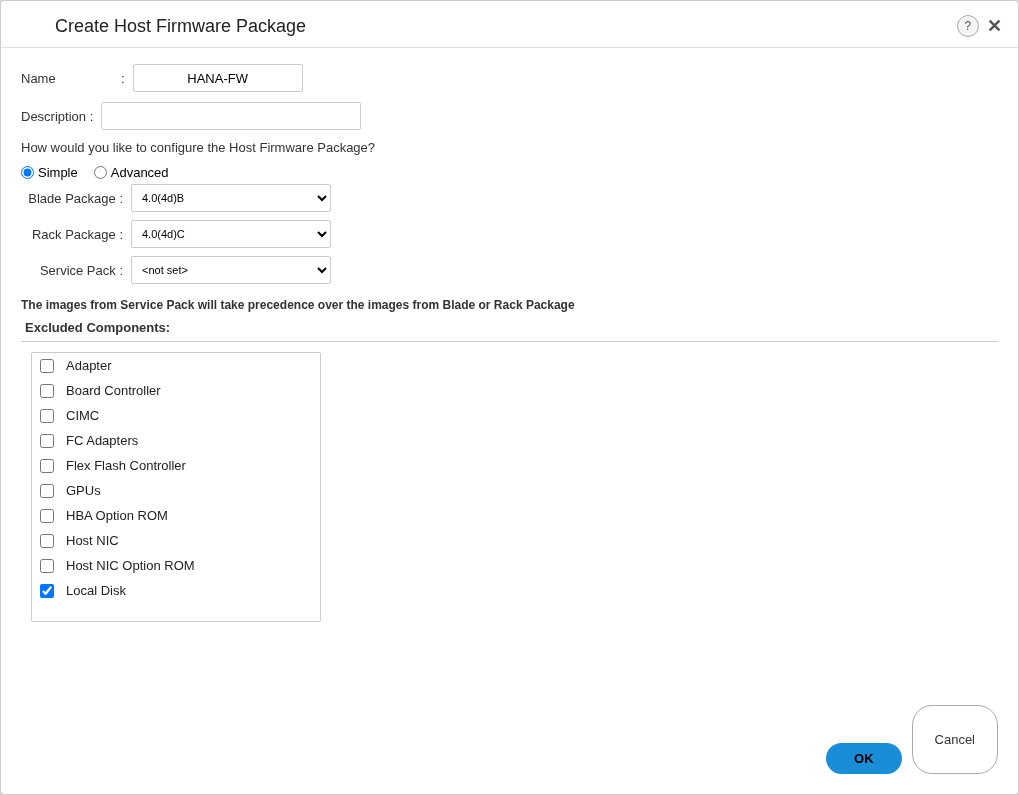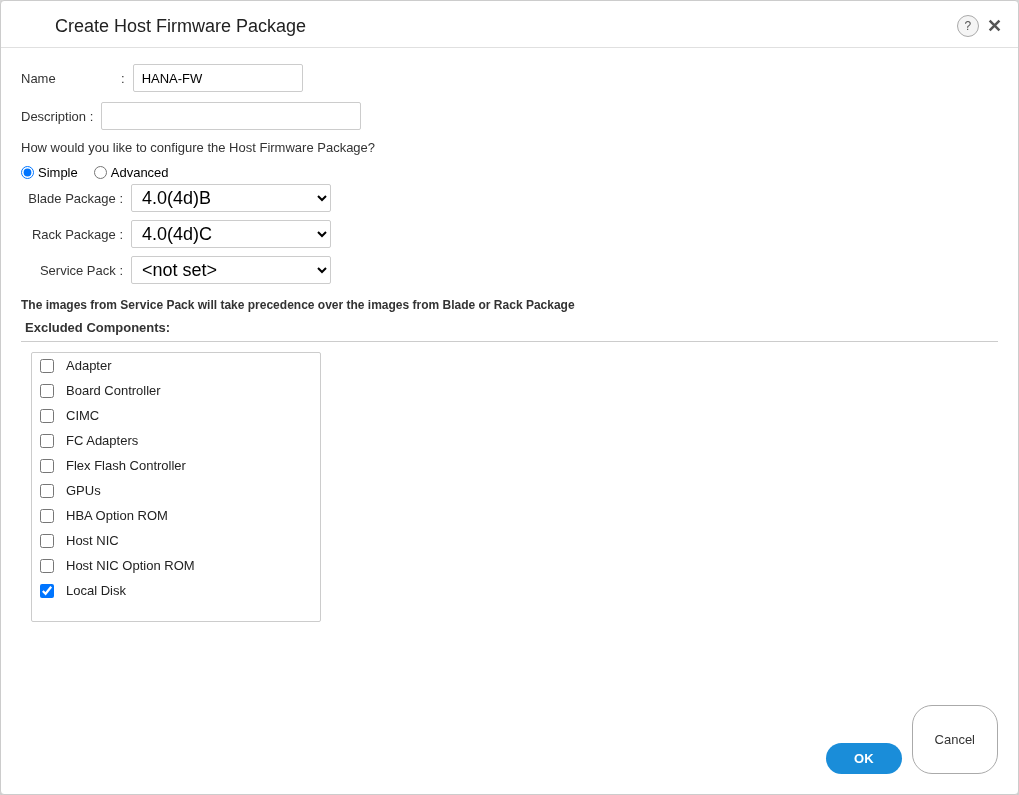--- a/index.html
+++ b/index.html
@@ -76,21 +76,21 @@
       color: #333;
       white-space: nowrap;
     }
     .form-input {
       border: 1px solid #ccc;
       border-radius: 2px;
       padding: 4px 8px;
       font-size: 13px;
       height: 28px;
     }
-    .name-input { width: 170px; }
+    .name-input { width: 170px; text-align: center; }
     .desc-input { width: 260px; }
     .config-question {
       margin: 6px 0 10px 0;
       font-size: 13px;
       color: #333;
     }
     .radio-group {
       display: flex;
       align-items: center;
       gap: 16px;
@@ -112,21 +112,21 @@
       width: 110px;
       text-align: right;
       padding-right: 8px;
       color: #333;
     }
     .select-control {
       height: 28px;
       width: 200px;
       border: 1px solid #ccc;
       border-radius: 2px;
-      font-size: 18px;
+      font-size: 11px;
       padding: 0 6px;
       background: #fff;
       cursor: pointer;
     }
     .info-text {
       font-weight: bold;
       font-size: 12px;
       color: #333;
       margin: 14px 0 8px 0;
     }
@@ -166,21 +166,21 @@
     }
     .dialog-footer {
       position: absolute;
       bottom: 20px;
       right: 20px;
       display: flex;
       gap: 10px;
     }
     .btn-ok {
       background: #1a8dd9;
-      color: #ffffff;
+      color: #000000;
       border: none;
       border-radius: 20px;
       padding: 8px 28px;
       font-size: 13px;
       cursor: pointer;
       font-weight: bold;
       margin-top: 38px;
     }
     .btn-cancel {
       background: #fff;

